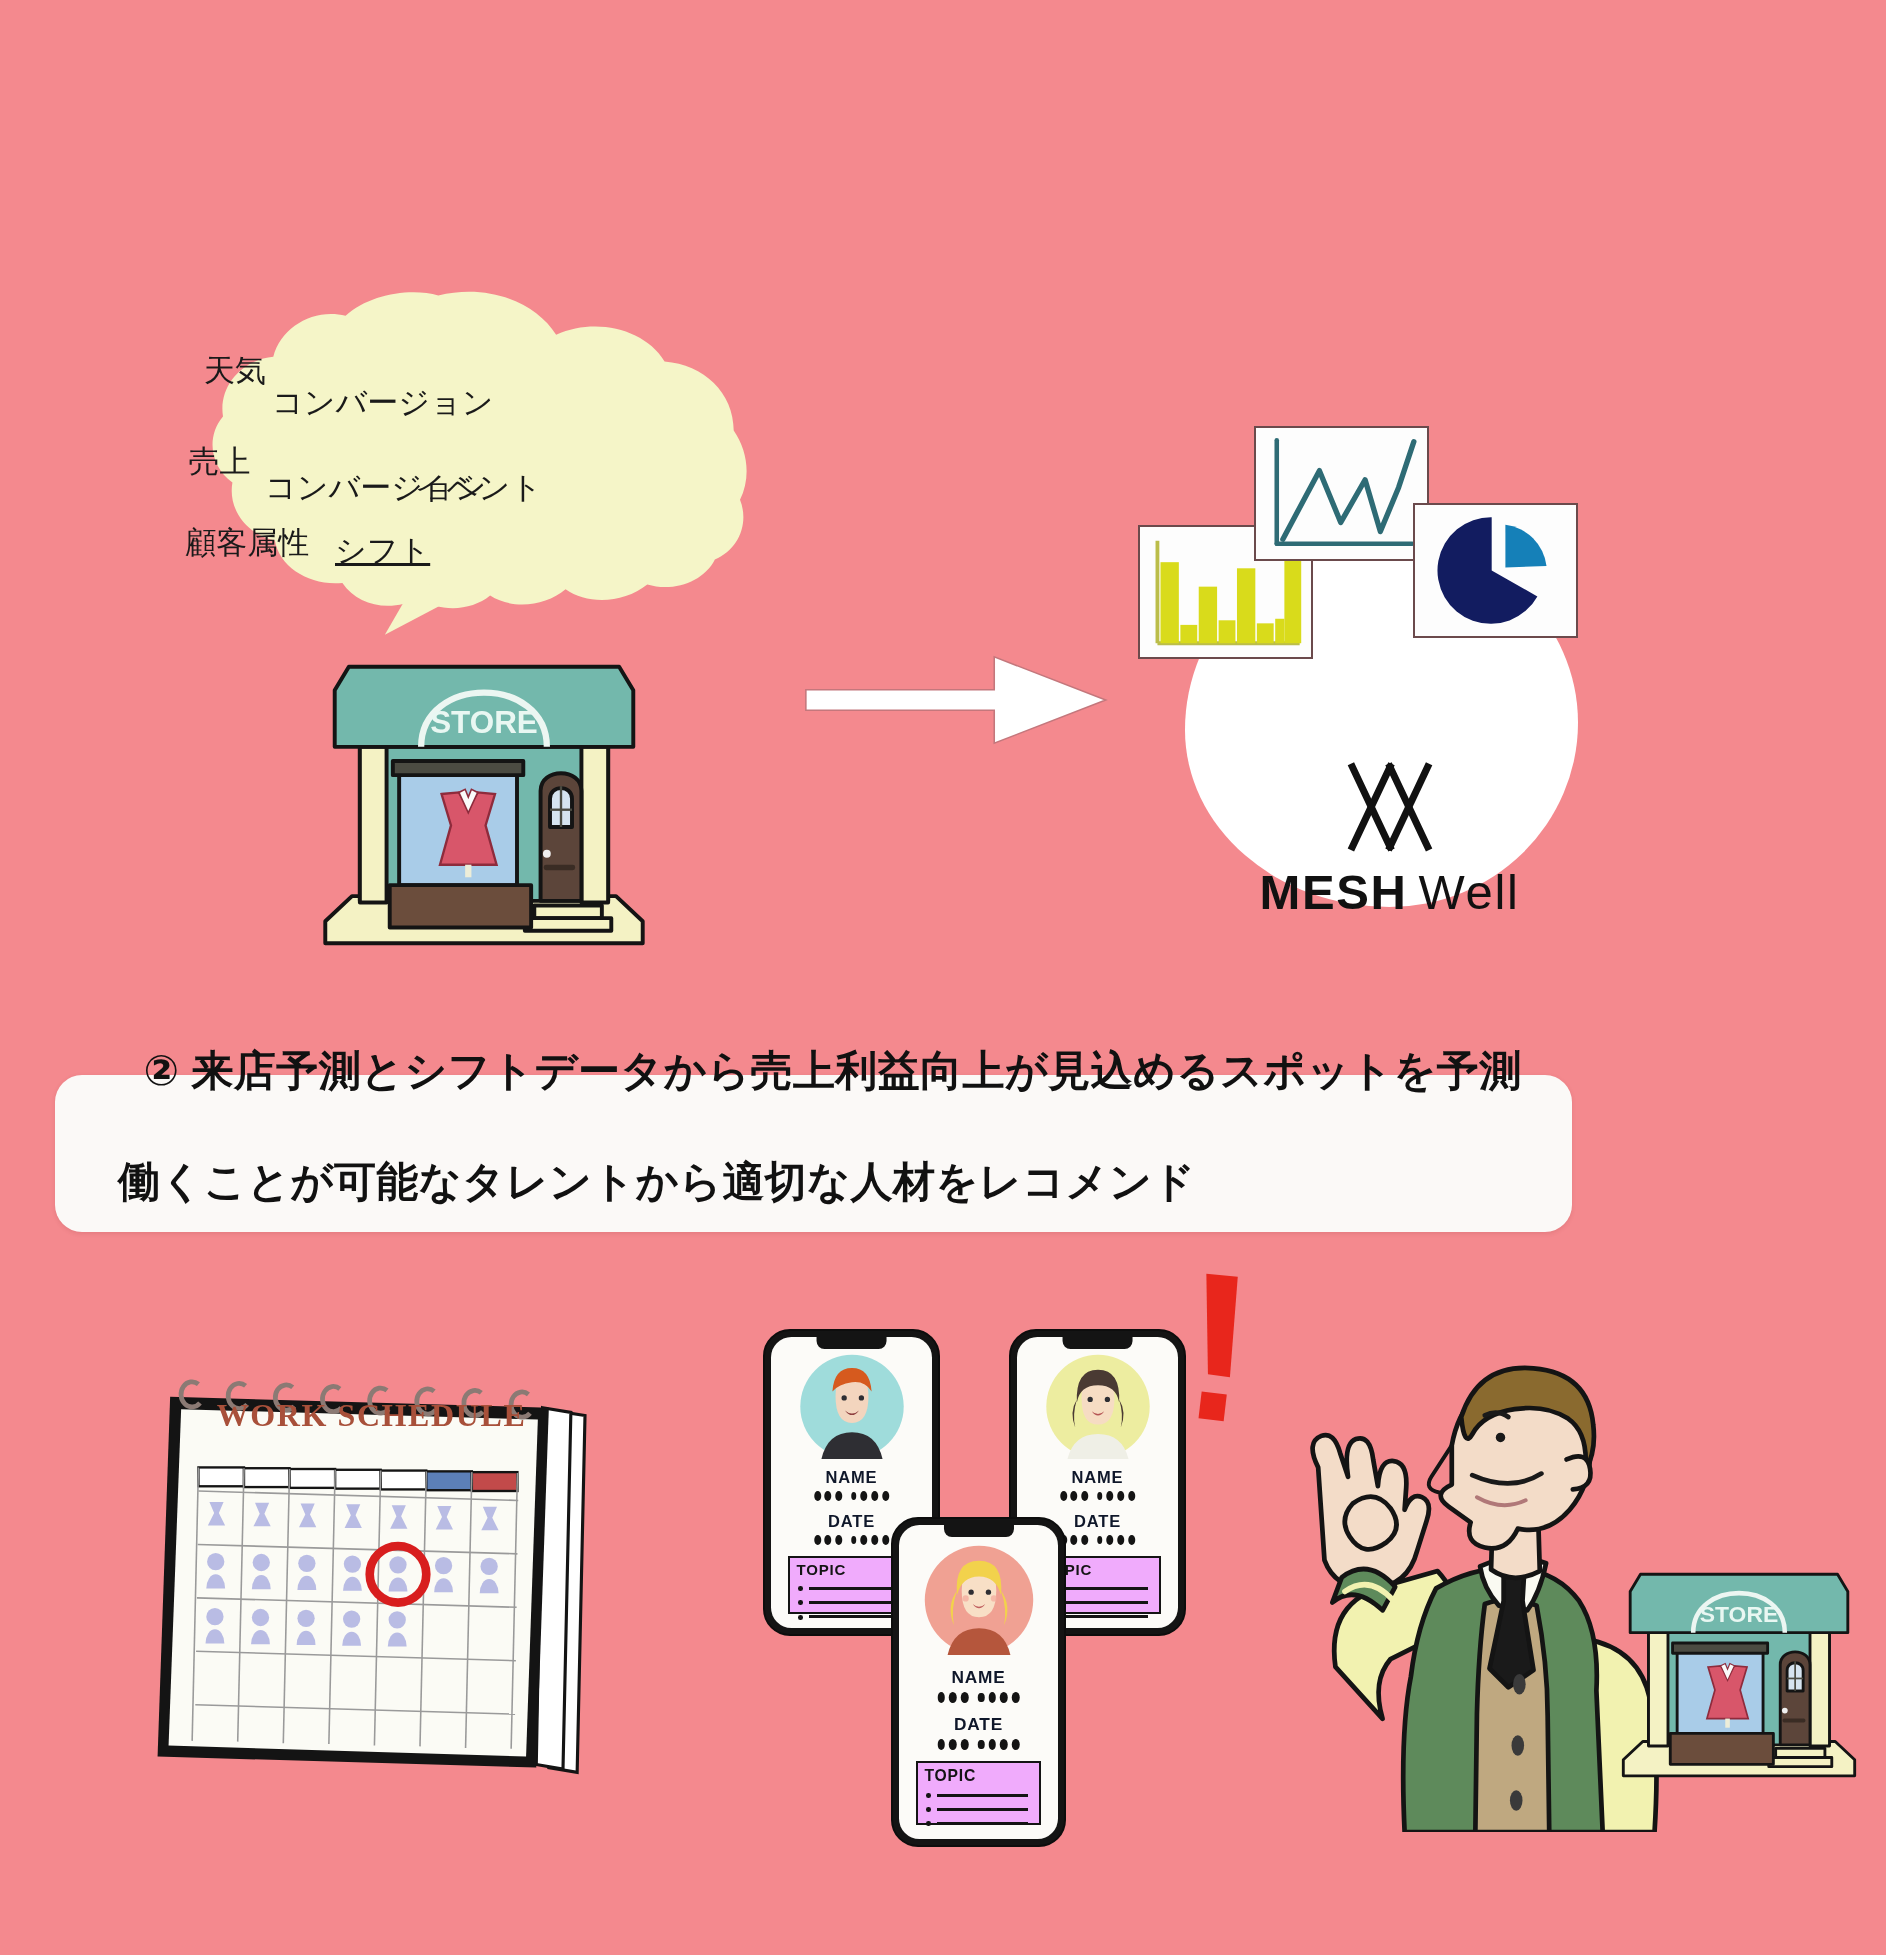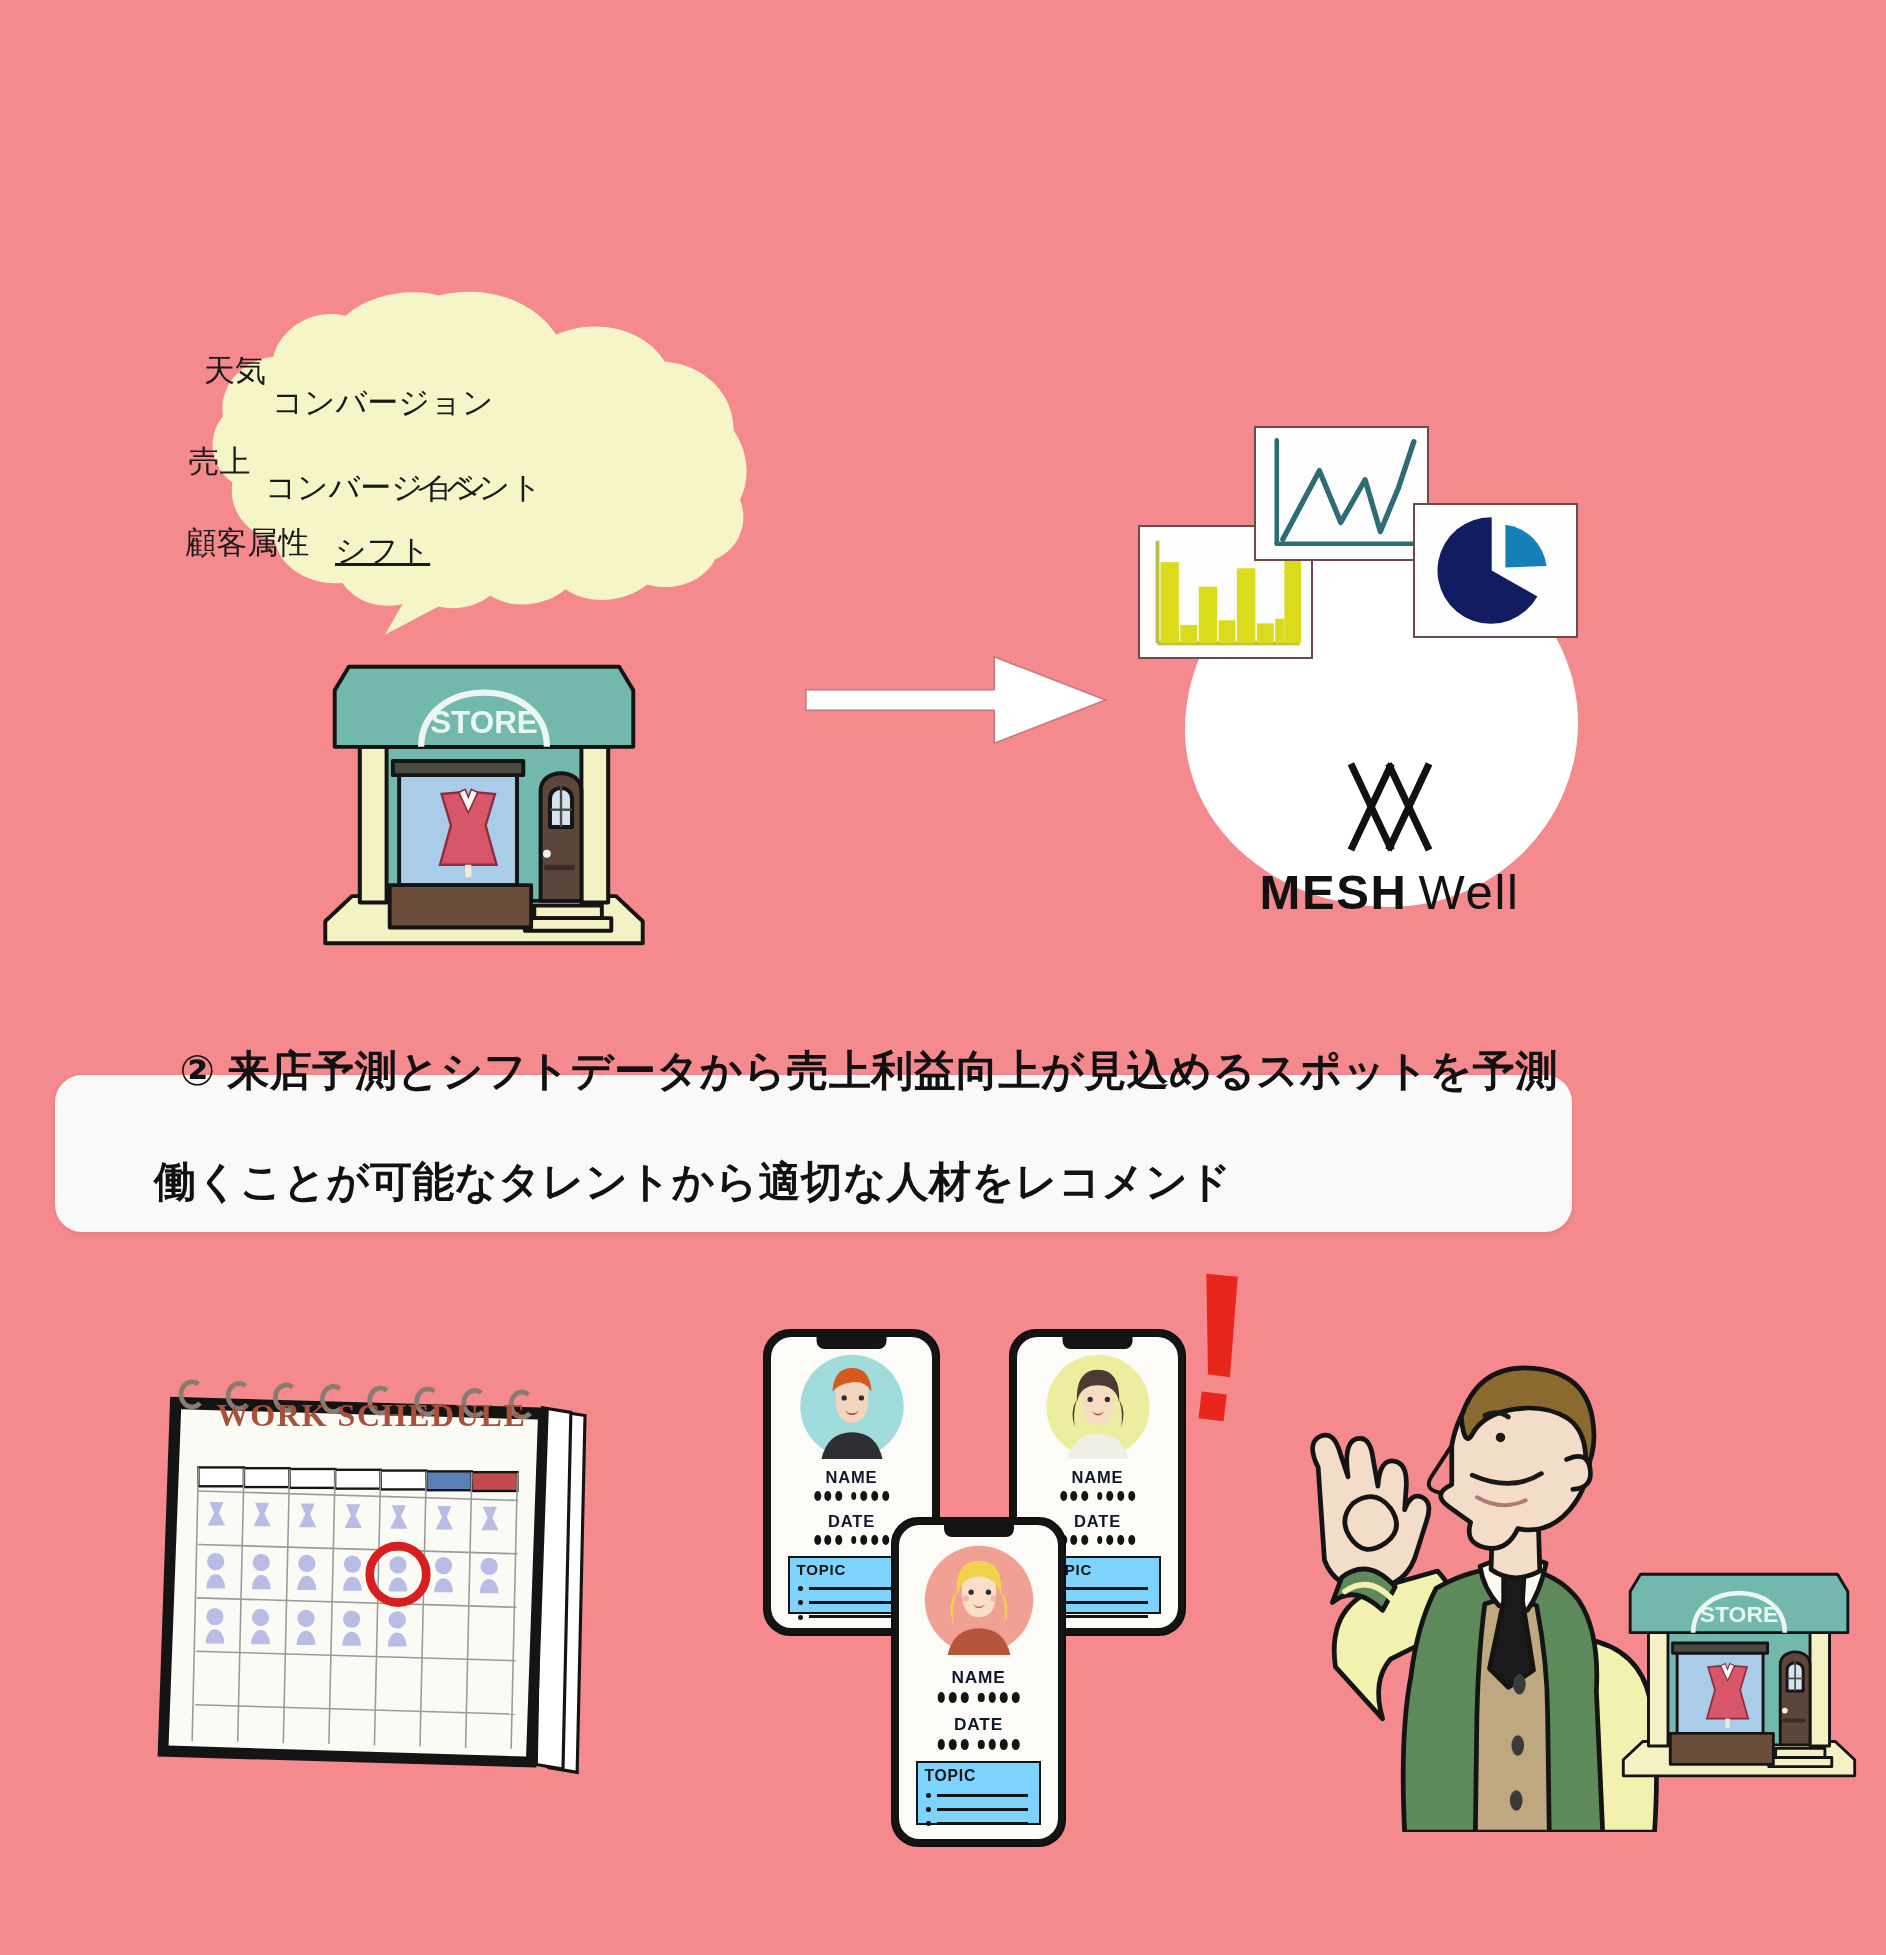--- a/index.html
+++ b/index.html
@@ -13,21 +13,21 @@
 
   
   .banner {
     position: absolute;
     background: #FBF9F7;
     border-radius: 27px;
     box-shadow: 0 1.6px 4.7px rgba(120,40,45,0.12);
     display: flex; align-items: center;
   }
   #banner-1 { left: 55px; top: 135px; width: 1461px; height: 86px; padding: 0 36px; }
-  #banner-2 { left: 55px; top: 1075px; width: 1517px; height: 157px; padding: 0 52px; }
+  #banner-2 { left: 55px; top: 1075px; width: 1517px; height: 157px; padding: 0 16px; }
   .banner-text {
     color: #111; font-weight: bold; letter-spacing: 0.4px;
     font-size: 42px; line-height: 1.02; white-space: pre;
   }
   #banner-2 .banner-text { font-size: 42px; line-height: 1.32; }
   .b2-l2 { display:block; padding-left: 47px; }
 
   
   #cloud-wrap { position: absolute; left: 179px; top: 289px; width: 605px; height: 346px; }
   #cloud-wrap svg { position:absolute; inset:0; width:100%; height:100%; }
@@ -100,21 +100,21 @@
   }
   .avatar { position:absolute; left:50%; transform: translateX(-50%); border-radius:50%; }
   .avatar svg { width:100%; height:100%; display:block; }
   .ph-label {
     position:absolute; left:50%; transform:translateX(-50%);
     font-family:"Liberation Sans", sans-serif; font-weight:800;
     color:#0f172a; letter-spacing:0.8px; white-space:nowrap;
   }
   .dots { position:absolute; left:50%; transform:translateX(-50%); display:flex; gap:3.9px; align-items:center;}
   .dots i { display:block; background:#141414; border-radius:50%; }
-  .topicbox { position:absolute; border:2.4px solid #141414; background:#7dd3fc; }
+  .topicbox { position:absolute; border:2.4px solid #141414; background:#f0abfc; }
   .topic-title { position:absolute; font-weight:800; color:#141414; letter-spacing:0.8px; }
   .topic-line { position:absolute; background:#141414; }
   .topic-bullet { position:absolute; background:#141414; border-radius:50%; }
 
   #phone-left  { left: 763px;  top: 1329px; width: 177px; height: 307px; }
   #phone-right { left: 1009px; top: 1329px; width: 177px; height: 307px; }
   #phone-mid   { left: 891px; top: 1517px; width: 175px; height: 330px; }
 
   
   #excl { position: absolute; left: 1189px; top: 1269px; width: 63px; height: 157px; }

